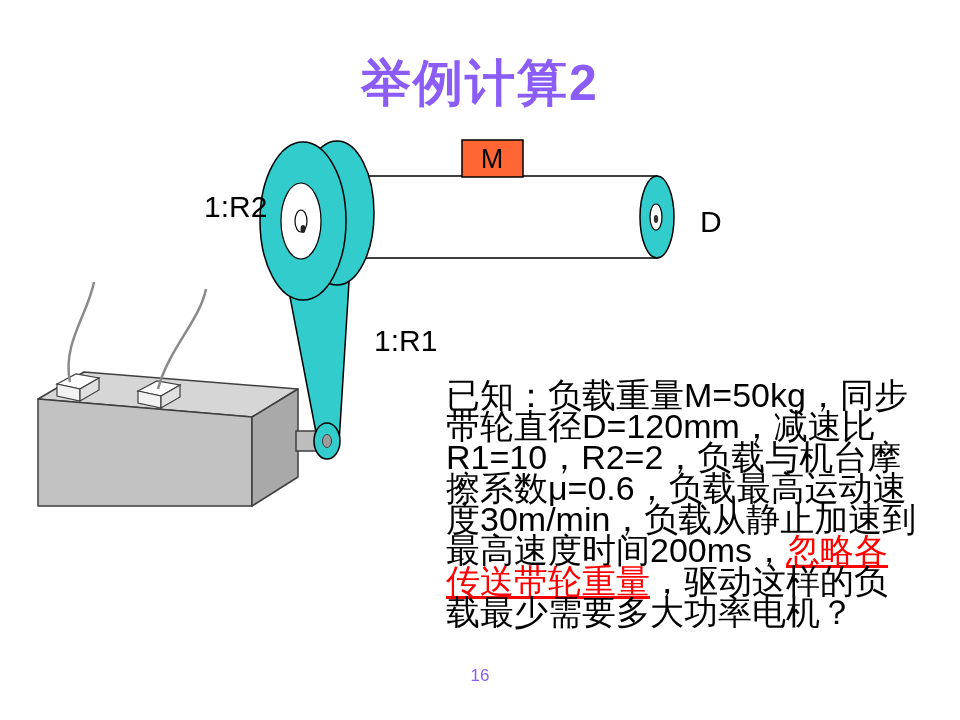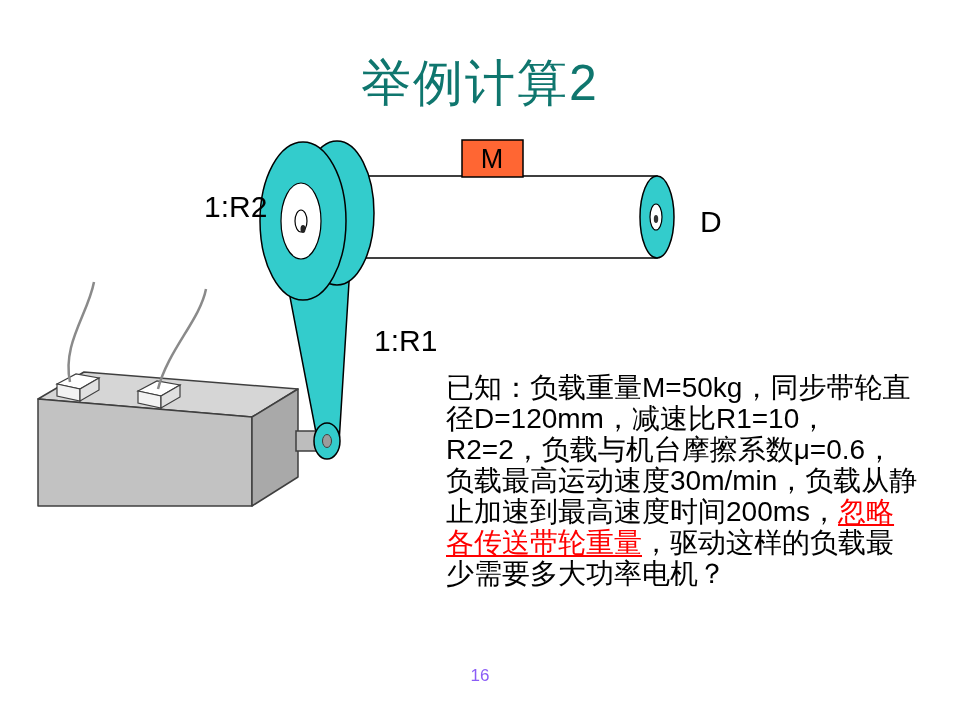--- a/index.html
+++ b/index.html
@@ -14,38 +14,38 @@
     width:960px; height:720px;
     background:#ffffff;
     overflow:hidden;
   }
   .title {
     position:absolute;
     top:50px; left:0;
     width:100%;
     text-align:center;
     font-size:50px;
-    font-weight:400;
+    font-weight:700;
     letter-spacing:2px;
-    color:#0f766e;
+    color:#8b5cf6;
   }
   .diagram {
     position:absolute;
     left:0; top:0;
     width:960px; height:720px;
   }
   .diagram text {
     font-family:"Liberation Sans", sans-serif;
     fill:#000;
   }
   .problem {
     position:absolute;
-    left:446px; top:372px;
+    left:446px; top:380px;
     width:472px;
-    font-size:28px;
+    font-size:34px;
     line-height:31px;
     color:#000;
     text-align:left;
   }
   .problem .red {
     color:#ff0000;
     text-decoration:underline;
     text-underline-offset:3px;
   }
   .page-number {

